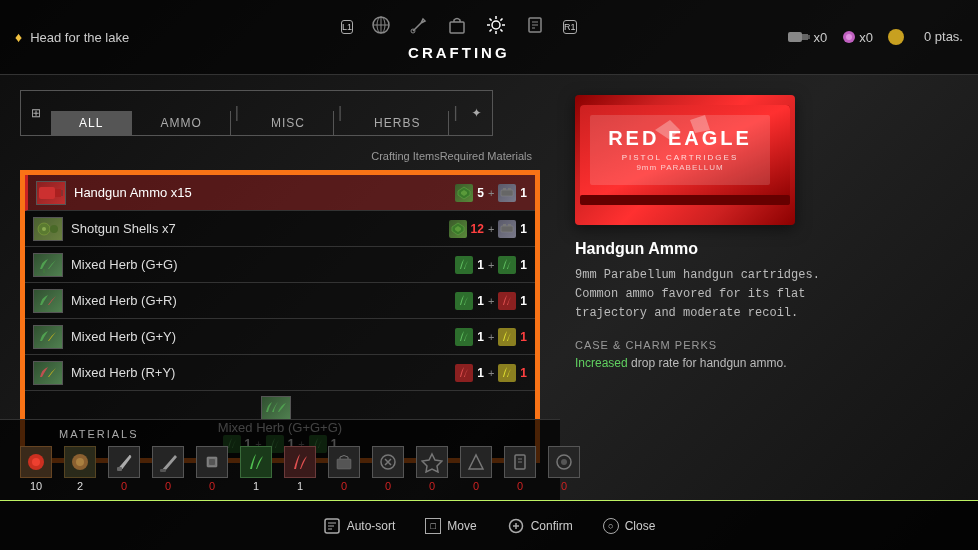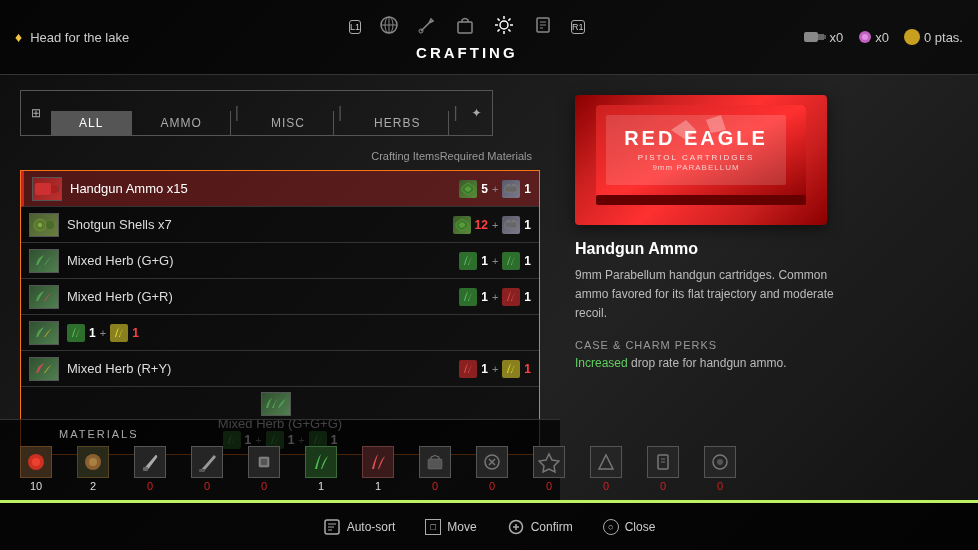--- a/index.html
+++ b/index.html
@@ -81,22 +81,21 @@
     .hud-right {
       display: flex;
       align-items: center;
       gap: 15px;
       color: #ccc;
       font-size: 13px;
     }
 
     .hud-currency {
       display: flex;
-      align-items: center;
-      gap: 4px;
+      gap: 20px;
     }
 
     .currency-icon {
       width: 16px;
       height: 16px;
       background: #c8a020;
       border-radius: 50%;
       display: inline-block;
     }
 
@@ -165,21 +164,21 @@
       display: flex;
       justify-content: flex-end;
       padding: 4px 8px;
       color: #999;
       font-size: 11px;
       margin-bottom: 4px;
     }
 
     
     .items-list {
-      border: 1px solid #f97316;
+      border: 5px solid #f97316;
       overflow: hidden;
     }
 
     .item-row {
       display: flex;
       align-items: center;
       padding: 5px 8px;
       border-bottom: 1px solid #333;
       cursor: pointer;
       min-height: 36px;
@@ -301,21 +300,21 @@
     
     .detail-panel {
       flex: 1;
       padding: 15px;
       display: flex;
       flex-direction: column;
       align-items: flex-start;
     }
 
     .item-3d-image {
-      width: 252px;
+      width: 220px;
       height: 130px;
       background: linear-gradient(135deg, #8b0000, #cc2020, #ff3030, #cc2020, #8b0000);
       border-radius: 4px;
       display: flex;
       align-items: center;
       justify-content: center;
       margin-bottom: 15px;
       position: relative;
       overflow: hidden;
       box-shadow: 0 4px 15px rgba(0,0,0,0.5);
@@ -327,20 +326,21 @@
       font-weight: bold;
       margin-bottom: 8px;
     }
 
     .detail-desc {
       color: #bbb;
       font-size: 12px;
       line-height: 1.6;
       margin-bottom: 15px;
       max-width: 260px;
+      font-family: Liberation Mono, monospace;
     }
 
     .perks-label {
       color: #999;
       font-size: 11px;
       text-transform: uppercase;
       letter-spacing: 1px;
       margin-bottom: 5px;
     }
 
@@ -368,21 +368,21 @@
       color: #aaa;
       font-size: 11px;
       text-transform: uppercase;
       letter-spacing: 2px;
       margin-bottom: 6px;
       margin-left: 39px;
     }
 
     .materials-grid {
       display: flex;
-      gap: 25px;
+      gap: 12px;
       align-items: center;
     }
 
     .mat-item {
       display: flex;
       flex-direction: column;
       align-items: center;
       gap: 2px;
     }
 
@@ -406,21 +406,21 @@
     }
 
     
     .action-bar {
       position: absolute;
       bottom: 0;
       left: 0;
       right: 0;
       height: 50px;
       background: rgba(0,0,0,0.8);
-      border-top: 3px solid #bef264;
+      border-top: 1px solid #bef264;
       display: flex;
       align-items: center;
       justify-content: center;
       gap: 30px;
     }
 
     .action-btn {
       display: flex;
       align-items: center;
       gap: 6px;
@@ -688,20 +688,21 @@
         </div>
       </div>
 
       <div class="item-row">
         <div class="item-icon-box item-icon-herb">
           <svg width="24" height="16" viewBox="0 0 24 16">
             <path d="M4 12 Q6 4 12 2 Q8 8 6 12 Z" fill="#50a050"></path>
             <path d="M12 12 Q16 6 20 3 Q15 9 13 12 Z" fill="#c0b020"></path>
           </svg>
         </div>
+        <span class="item-name">Mixed Herb (G+Y)</span>
         <div class="item-materials">
           <div class="mat-icon mat-herb-g">
             <svg width="14" height="14" viewBox="0 0 14 14">
                 <path d="M3 11 Q5 3 7 1 Q5 7 4 11 Z" fill="#60c060"></path>
                 <path d="M7 11 Q9 5 11 3 Q8 8 8 11 Z" fill="#60c060"></path>
               </svg>
           </div>
           <span class="mat-count">1</span>
           <span class="mat-plus">+</span>
           <div class="mat-icon mat-herb-y">

